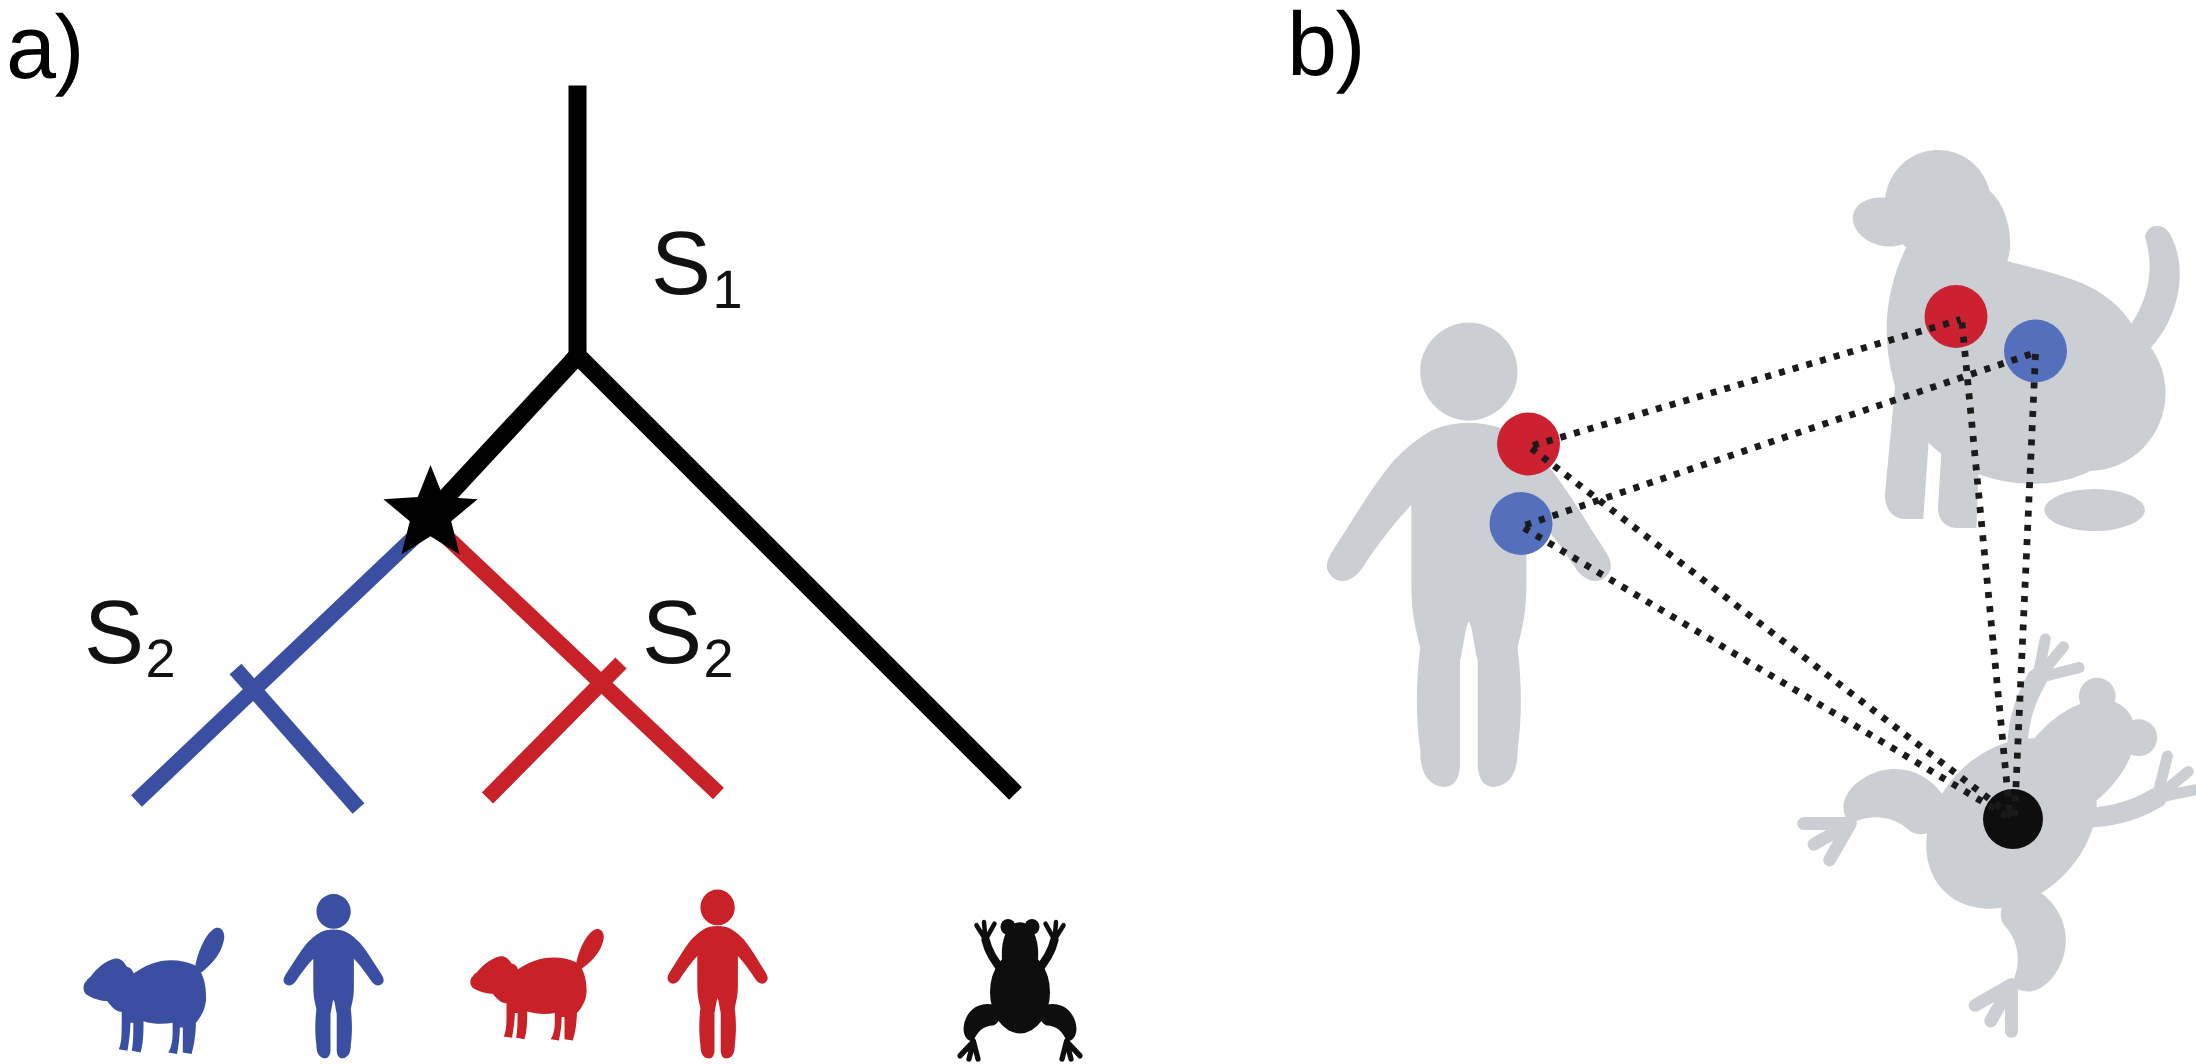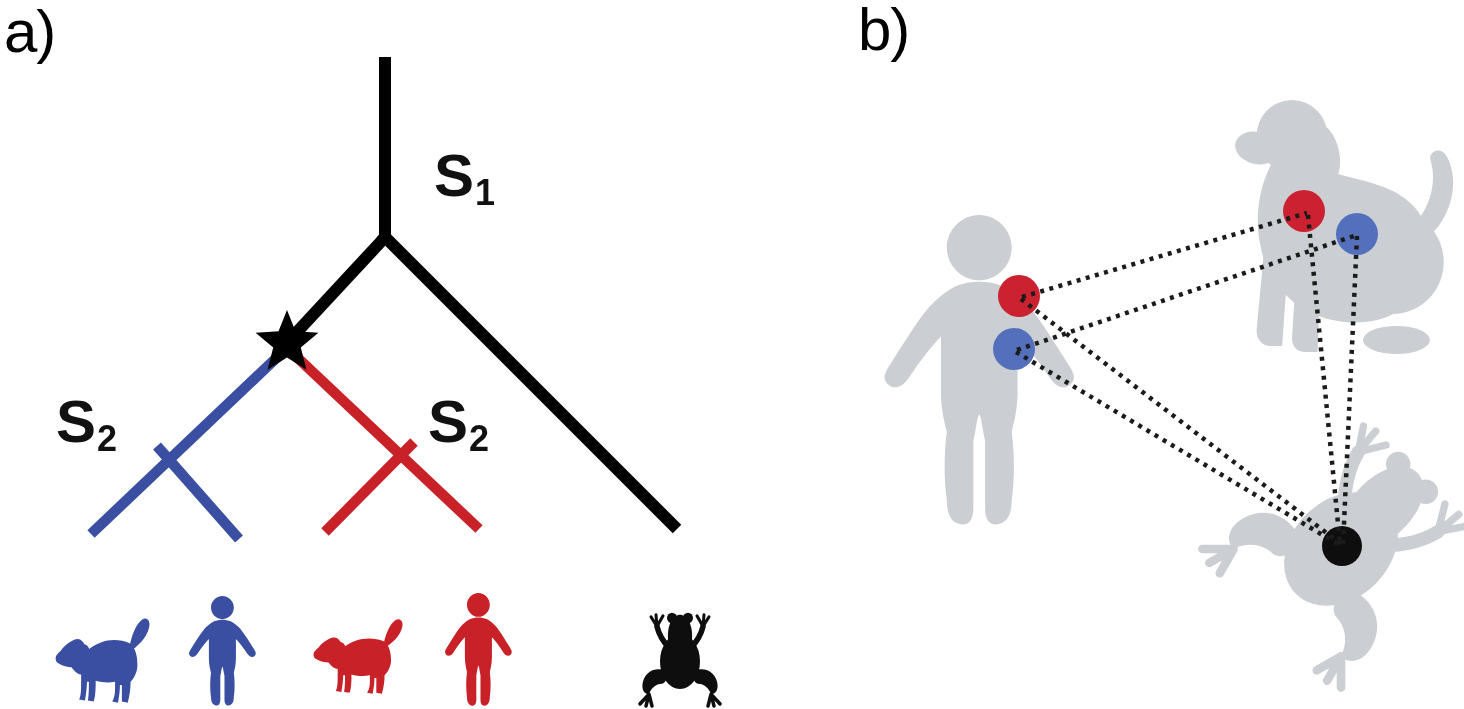--- a/index.html
+++ b/index.html
@@ -10,21 +10,21 @@
   #canvas{
     position:relative; width:1464px; height:709px; background:#fff;
     overflow:hidden; font-family:"Liberation Sans", sans-serif;
   }
   #fig{position:absolute; left:0; top:0;}
   .plabel{
     position:absolute; font-size:60px; font-weight:400; color:#000;
     line-height:1; letter-spacing:-1px; user-select:none;
   }
   .slabel{
-    position:absolute; font-size:60px; font-weight:700; color:#111;
+    position:absolute; font-size:60px; font-weight:400; color:#111;
     line-height:1; user-select:none;
   }
   .slabel .sub{
     font-size:36px; position:relative; top:0.24em; margin-left:1px;
   }
 </style>
 </head>
 <body>
 
 <div id="canvas">

